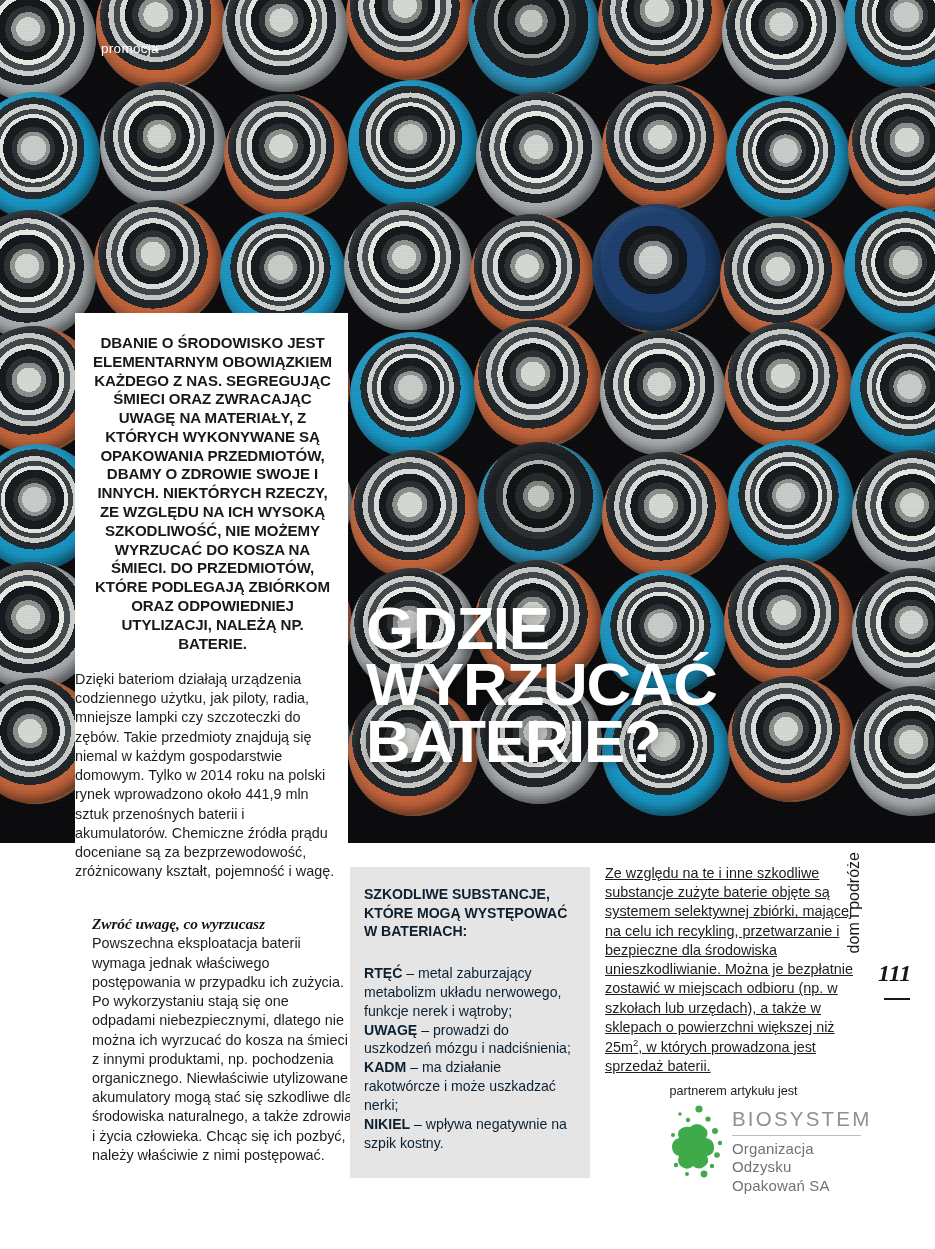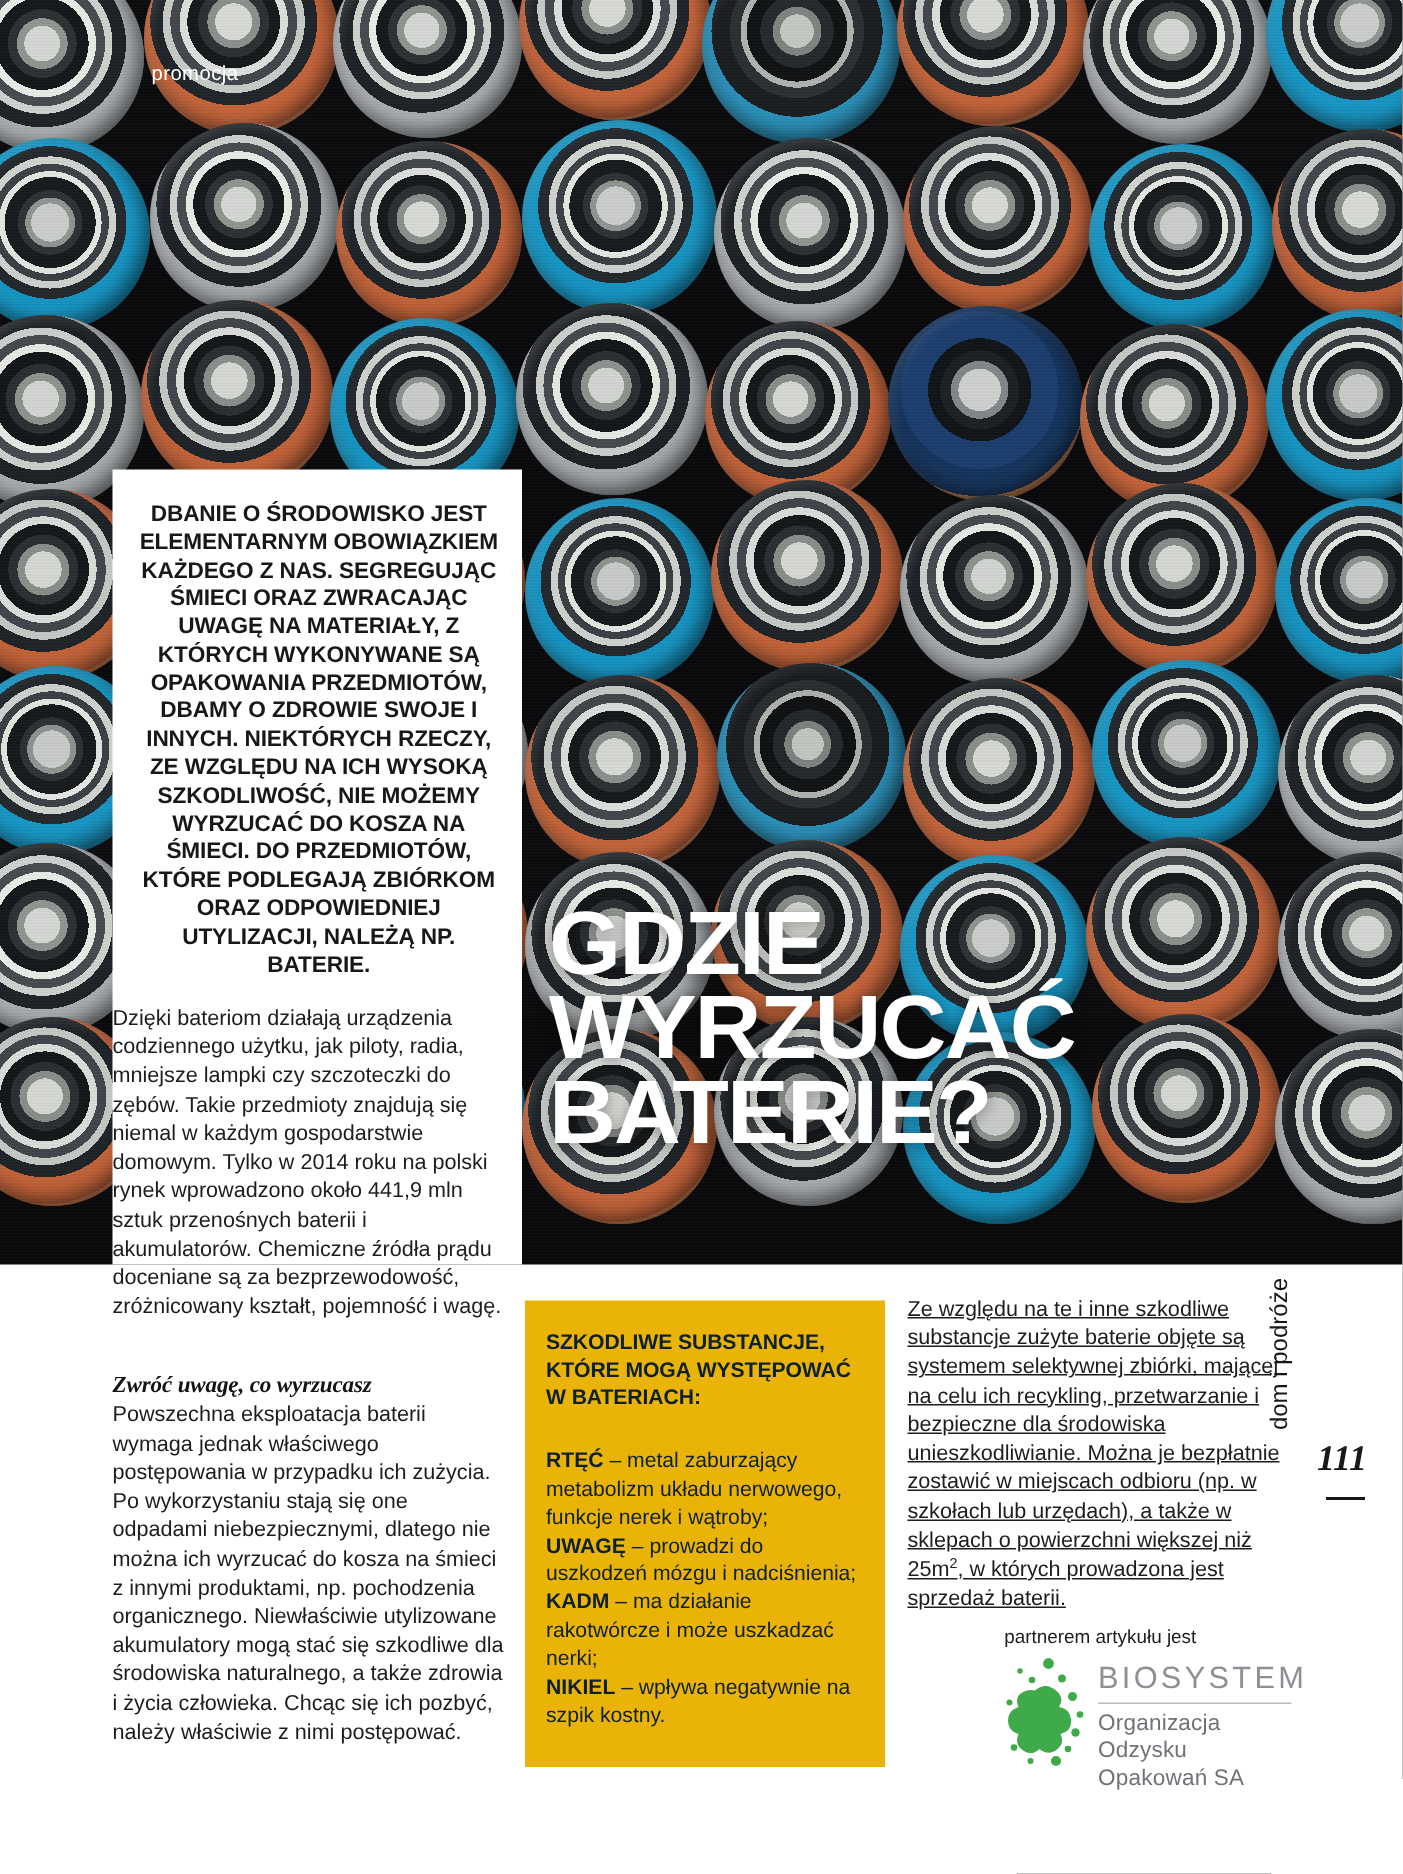--- a/index.html
+++ b/index.html
@@ -189,38 +189,38 @@
     font-weight: bold;
     font-style: italic;
     font-size: 15.4px;
     line-height: 1.2;
     margin: 0 0 1px 0;
     color: #121416;
     letter-spacing: -.1px;
   }
   .col-left-2 {
     position: absolute;
-    left: 75px;
+    left: 92px;
     top: 915px;
     width: 262px;
     z-index: 7;
     font-size: 14.4px;
     line-height: 1.335;
     color: #1b1d1f;
   }
   .col-left-2 p { margin: 0; }
 
   
   .cyanbox {
     position: absolute;
     left: 350px;
     top: 867px;
     width: 240px;
     height: 311px;
-    background: #eab308;
+    background: #e5e5e5;
     z-index: 7;
   }
   .cyan-inner {
     position: absolute;
     left: 14px;
     top: 18px;
     width: 212px;
     color: #0d2030;
   }
   .cyan-h {

